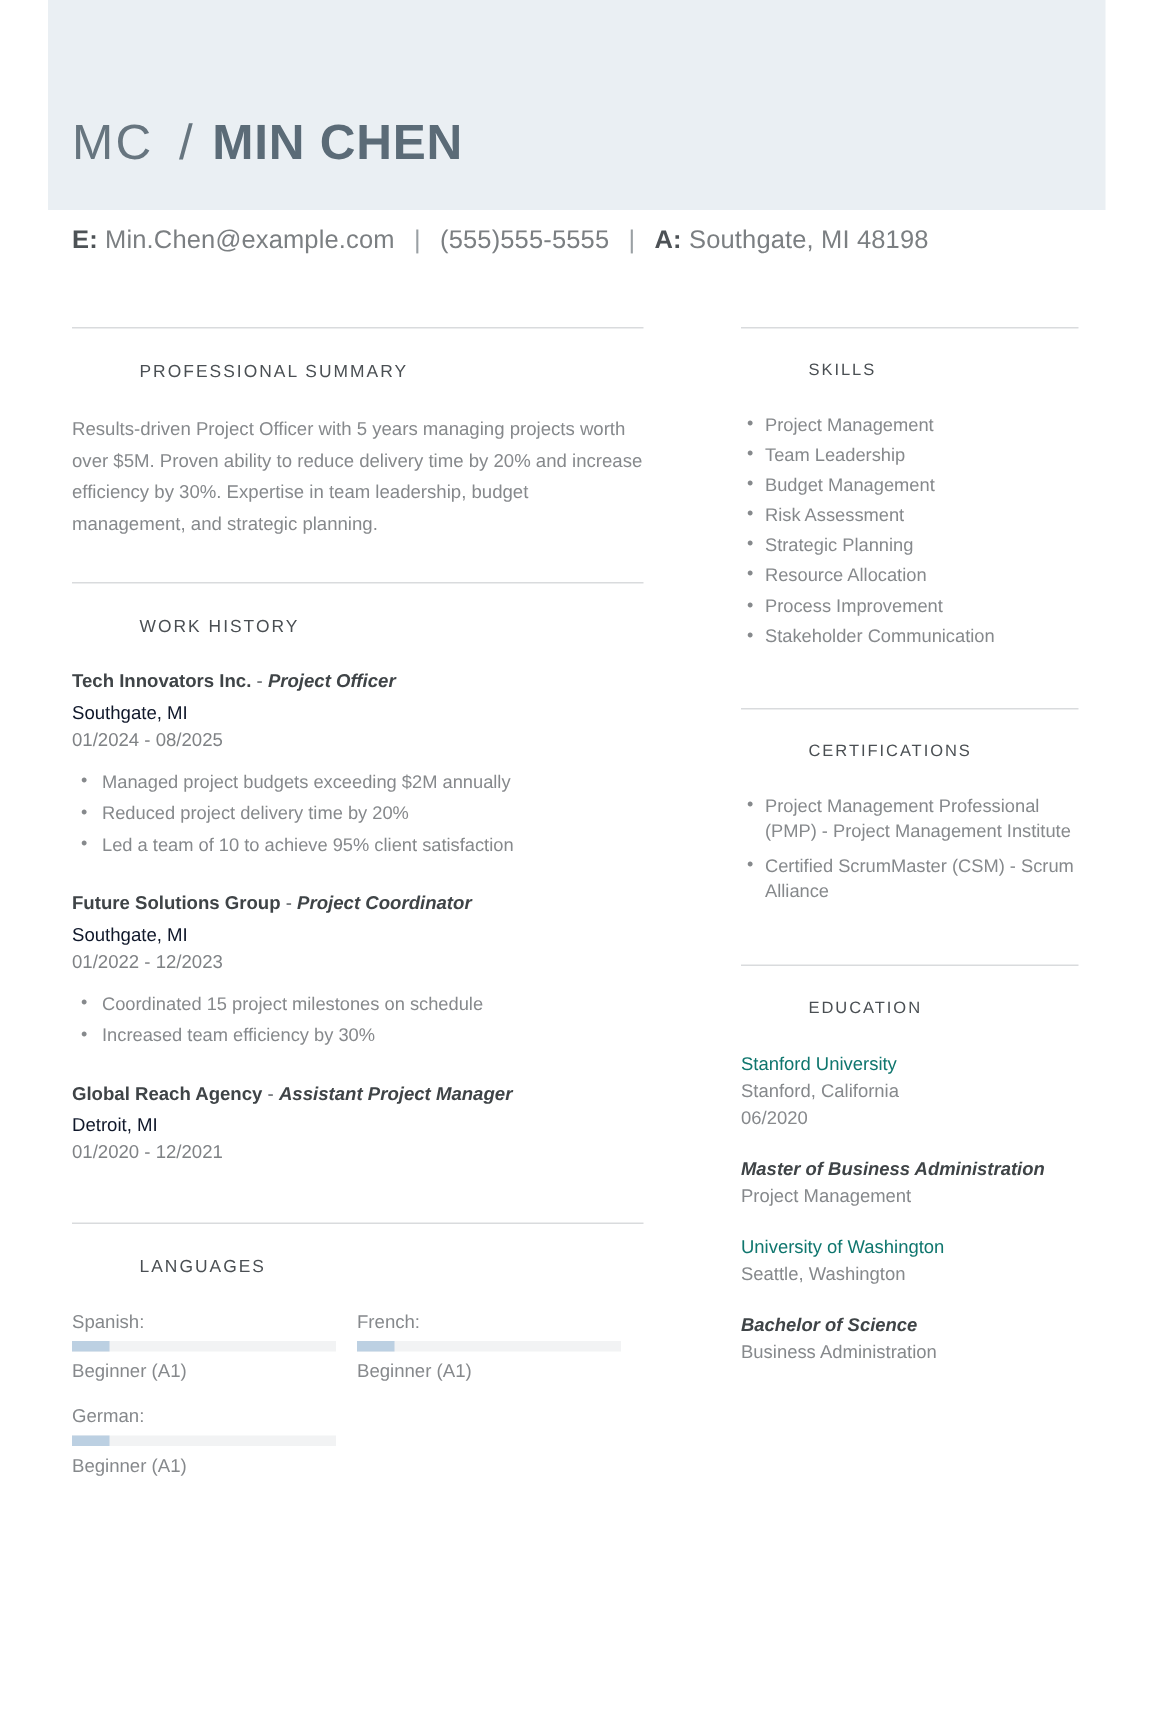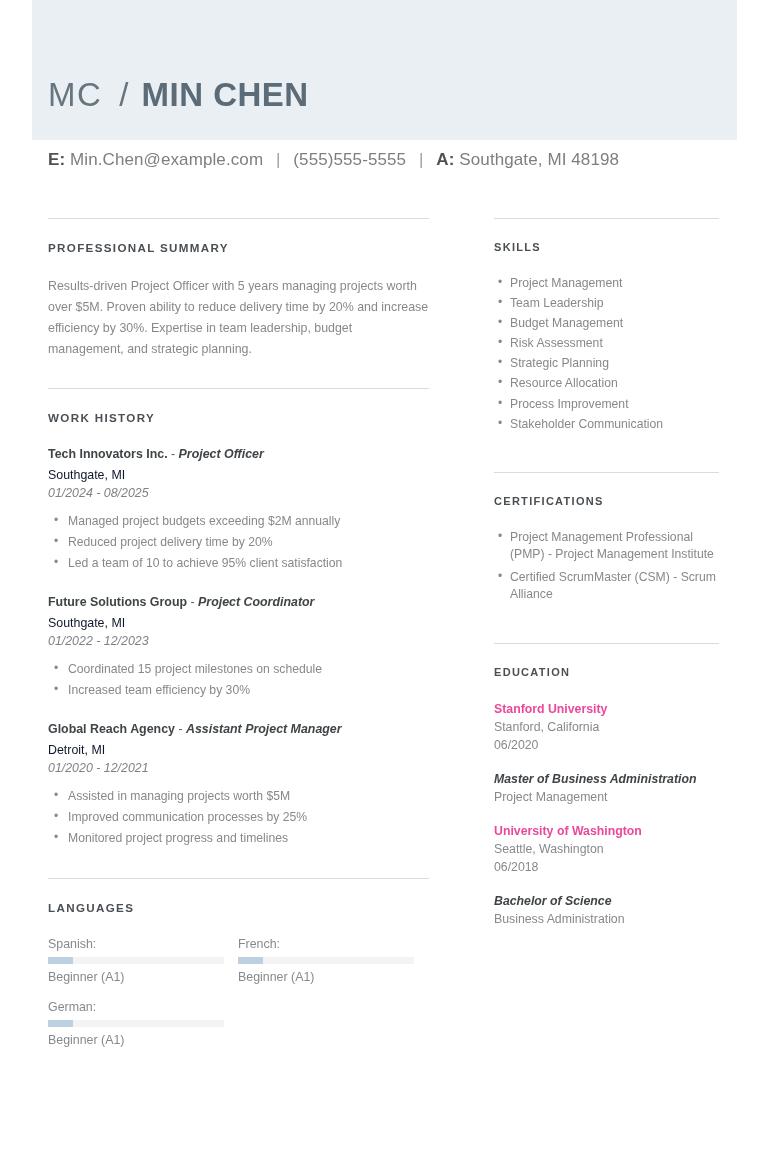--- a/index.html
+++ b/index.html
@@ -98,24 +98,25 @@
   
   .section { position: relative; }
   .divider {
     height: 1px;
     background: #d9dbdd;
     width: 100%;
     margin: 0 0 22px 0;
   }
   .sec-title {
     font-size: 11.6px;
-    font-weight: 700;
+    font-weight: 400;
     letter-spacing: 1.35px;
     color: #4a4f53;
     margin-bottom: 22px;
+    margin-left: 45px;
   }
   .sec-title.small {
     font-size: 11px;
     letter-spacing: 1.3px;
   }
 
   
   .summary {
     font-size: 12.4px;
     line-height: 21px;
@@ -134,21 +135,20 @@
   .job-company { font-weight: 700; }
   .job-dash { font-weight: 400; color: #585d61; }
   .job-title { font-weight: 700; font-style: italic; }
   .job-loc {
     font-size: 12.4px;
     color: #0f172a;
     line-height: 18px;
   }
   .job-dates {
     font-size: 12.4px;
-    font-style: italic;
     color: #7f8285;
     line-height: 18px;
     margin-bottom: 10px;
   }
   ul.bullets {
     margin: 0;
     padding: 0 0 0 18px;
     list-style: none;
   }
   ul.bullets li {
@@ -226,22 +226,22 @@
     color: #86898c;
     font-size: 12px;
   }
   ul.side-list.cert li { margin-bottom: 5px; line-height: 17.5px; }
 
   
   .edu-block { margin-bottom: 16px; }
   .edu-block:last-child { margin-bottom: 0; }
   .edu-school {
     font-size: 12.3px;
-    font-weight: 700;
-    color: #ec4899;
+    font-weight: 400;
+    color: #0f766e;
     line-height: 18px;
   }
   .edu-loc, .edu-date, .edu-field {
     font-size: 12.3px;
     color: #86898c;
     line-height: 18px;
   }
   .edu-degree {
     font-size: 12.3px;
     font-weight: 700;
@@ -312,25 +312,20 @@
           <li>Increased team efficiency by 30%</li>
         </ul>
       </div>
 
       <div class="job">
         <div class="job-head">
           <span class="job-company">Global Reach Agency</span><span class="job-dash"> - </span><span class="job-title">Assistant Project Manager</span>
         </div>
         <div class="job-loc">Detroit, MI</div>
         <div class="job-dates">01/2020 - 12/2021</div>
-        <ul class="bullets">
-          <li>Assisted in managing projects worth $5M</li>
-          <li>Improved communication processes by 25%</li>
-          <li>Monitored project progress and timelines</li>
-        </ul>
       </div>
     </div>
 
     <div style="height:28px"></div>
 
     <div class="section">
       <div class="divider"></div>
       <div class="sec-title">LANGUAGES</div>
       <div class="lang-grid">
 
@@ -402,21 +397,20 @@
         <div class="edu-date">06/2020</div>
       </div>
       <div class="edu-block">
         <div class="edu-degree">Master of Business Administration</div>
         <div class="edu-field">Project Management</div>
       </div>
 
       <div class="edu-block">
         <div class="edu-school">University of Washington</div>
         <div class="edu-loc">Seattle, Washington</div>
-        <div class="edu-date">06/2018</div>
       </div>
       <div class="edu-block">
         <div class="edu-degree">Bachelor of Science</div>
         <div class="edu-field">Business Administration</div>
       </div>
     </div>
   </div>
 
 </div>
 

